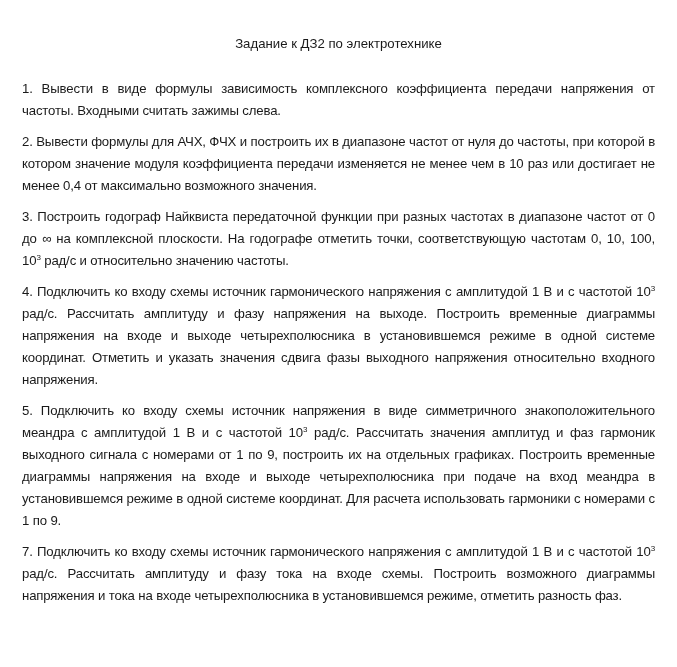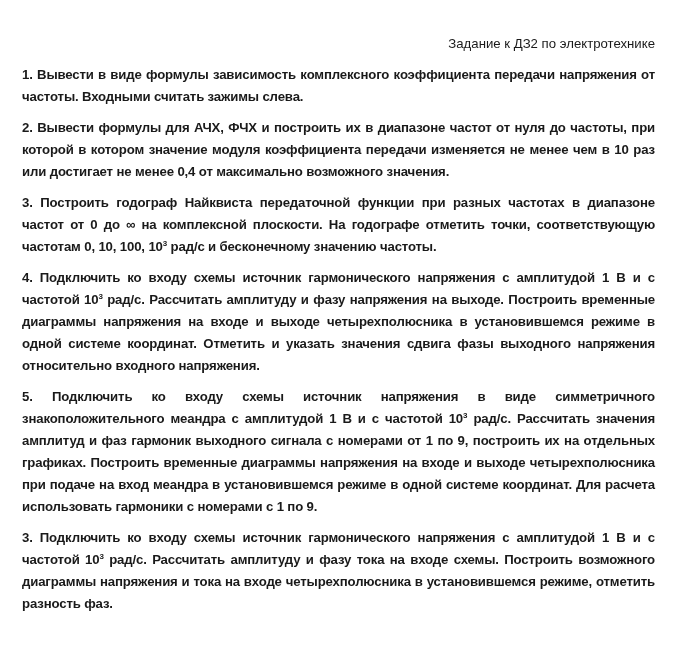--- a/index.html
+++ b/index.html
@@ -7,47 +7,46 @@
       width: 677px; height: 667px; overflow: hidden;
       font-family: "Liberation Sans", sans-serif;
       color: #1a1a1a;
     }
     .page {
       padding: 34px 22px 0 22px;
       box-sizing: border-box;
       width: 677px;
     }
     .title {
-      text-align: right;
+      text-align: center;
       font-size: 13.2px;
       line-height: 20px;
-      margin: 0 0 10px 0;
+      margin: 0 0 24px 0;
     }
     .item {
       font-size: 13.2px;
       line-height: 22px;
       text-align: justify;
       margin: 0 0 9px 0;
       letter-spacing: -0.15px;
-      font-weight: bold;
     }
     sup { font-size: 8px; line-height: 0; vertical-align: 5px; }
   </style>
 </head>
 <body>
 
 <div class="page">
   <div class="title">Задание к ДЗ2 по электротехнике</div>
 
   <p class="item">1. Вывести в виде формулы зависимость комплексного коэффициента передачи напряжения от частоты. Входными считать зажимы слева.</p>
 
   <p class="item">2. Вывести формулы для АЧХ, ФЧХ и построить их в диапазоне частот от нуля до частоты, при которой в котором значение модуля коэффициента передачи изменяется не менее чем в 10 раз или достигает не менее 0,4 от максимально возможного значения.</p>
 
-  <p class="item"><span>3. Построить годограф Найквиста передаточной функции при разных частотах в диапазоне частот от 0 до ∞ на комплексной плоскости. На годографе отметить точки, соответствующую частотам 0, 10, 100, 10</span><sup>3</sup><span> рад/с и бесконечному значению частоты.</span></p>
+  <p class="item"><span>3. Построить годограф Найквиста передаточной функции при разных частотах в диапазоне частот от 0 до ∞ на комплексной плоскости. На годографе отметить точки, соответствующую частотам 0, 10, 100, 10</span><sup>3</sup><span> рад/с и относительно значению частоты.</span></p>
 
   <p class="item"><span>4. Подключить ко входу схемы источник гармонического напряжения с амплитудой 1 В и с частотой 10</span><sup>3</sup><span> рад/с. Рассчитать амплитуду и фазу напряжения на выходе. Построить временные диаграммы напряжения на входе и выходе четырехполюсника в установившемся режиме в одной системе координат. Отметить и указать значения сдвига фазы выходного напряжения относительно входного напряжения.</span></p>
 
   <p class="item"><span>5. Подключить ко входу схемы источник напряжения в виде симметричного знакоположительного меандра с амплитудой 1 В и с частотой 10</span><sup>3</sup><span> рад/с. Рассчитать значения амплитуд и фаз гармоник выходного сигнала с номерами от 1 по 9, построить их на отдельных графиках. Построить временные диаграммы напряжения на входе и выходе четырехполюсника при подаче на вход меандра в установившемся режиме в одной системе координат. Для расчета использовать гармоники с номерами с 1 по 9.</span></p>
 
 
-  <p class="item"><span>3. Подключить ко входу схемы источник гармонического напряжения с амплитудой 1 В и с частотой 10</span><sup>3</sup><span> рад/с. Рассчитать амплитуду и фазу тока на входе схемы. Построить возможного диаграммы напряжения и тока на входе четырехполюсника в установившемся режиме,  отметить разность фаз.</span></p>
+  <p class="item"><span>7. Подключить ко входу схемы источник гармонического напряжения с амплитудой 1 В и с частотой 10</span><sup>3</sup><span> рад/с. Рассчитать амплитуду и фазу тока на входе схемы. Построить возможного диаграммы напряжения и тока на входе четырехполюсника в установившемся режиме,  отметить разность фаз.</span></p>
 
 </div>
 
 </body></html>

